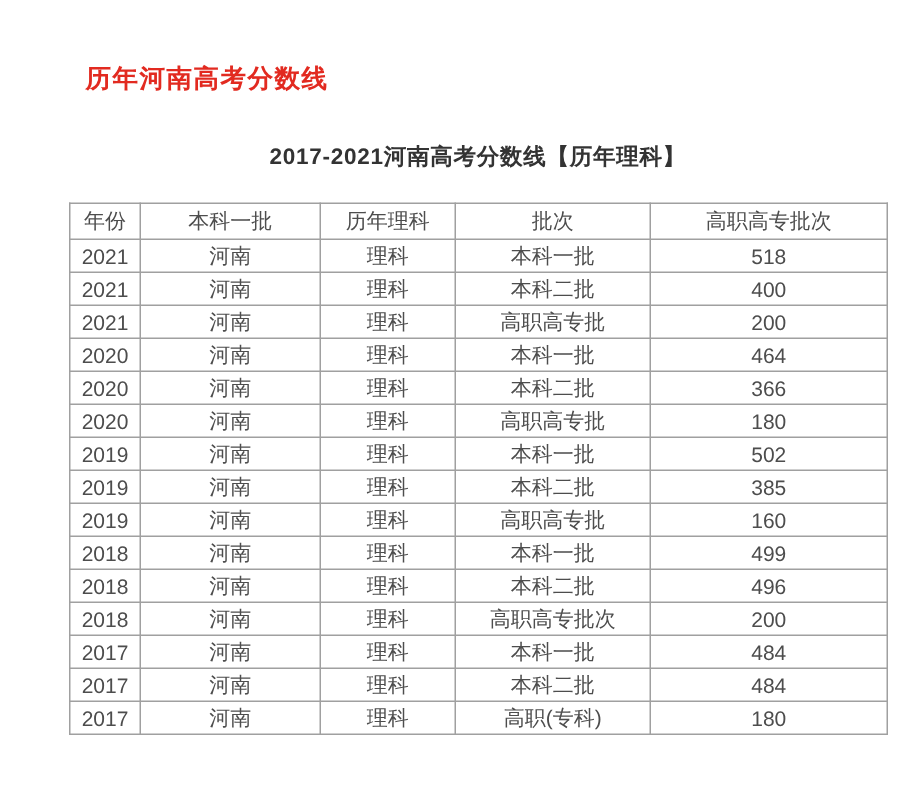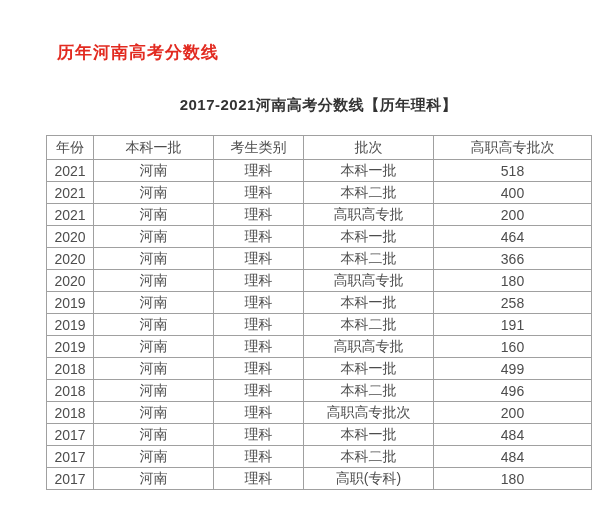--- a/index.html
+++ b/index.html
@@ -85,21 +85,21 @@
         <col class="c1">
           <col class="c2">
           <col class="c3">
           <col class="c4">
           <col class="c5">
       </colgroup>
       <thead>
         <tr>
           <th>年份</th>
           <th>本科一批</th>
-          <th>考生类别</th>
+          <th>历年理科</th>
           <th>批次</th>
           <th>高职高专批次</th>
         </tr>
       </thead>
       <tbody>
           <tr>
             <td>2021</td>
             <td>河南</td>
             <td>理科</td>
             <td>本科一批</td>
@@ -138,28 +138,28 @@
             <td>河南</td>
             <td>理科</td>
             <td>高职高专批</td>
             <td>180</td>
           </tr>
           <tr>
             <td>2019</td>
             <td>河南</td>
             <td>理科</td>
             <td>本科一批</td>
-            <td>258</td>
+            <td>502</td>
           </tr>
           <tr>
             <td>2019</td>
             <td>河南</td>
             <td>理科</td>
             <td>本科二批</td>
-            <td>191</td>
+            <td>385</td>
           </tr>
           <tr>
             <td>2019</td>
             <td>河南</td>
             <td>理科</td>
             <td>高职高专批</td>
             <td>160</td>
           </tr>
           <tr>
             <td>2018</td>

